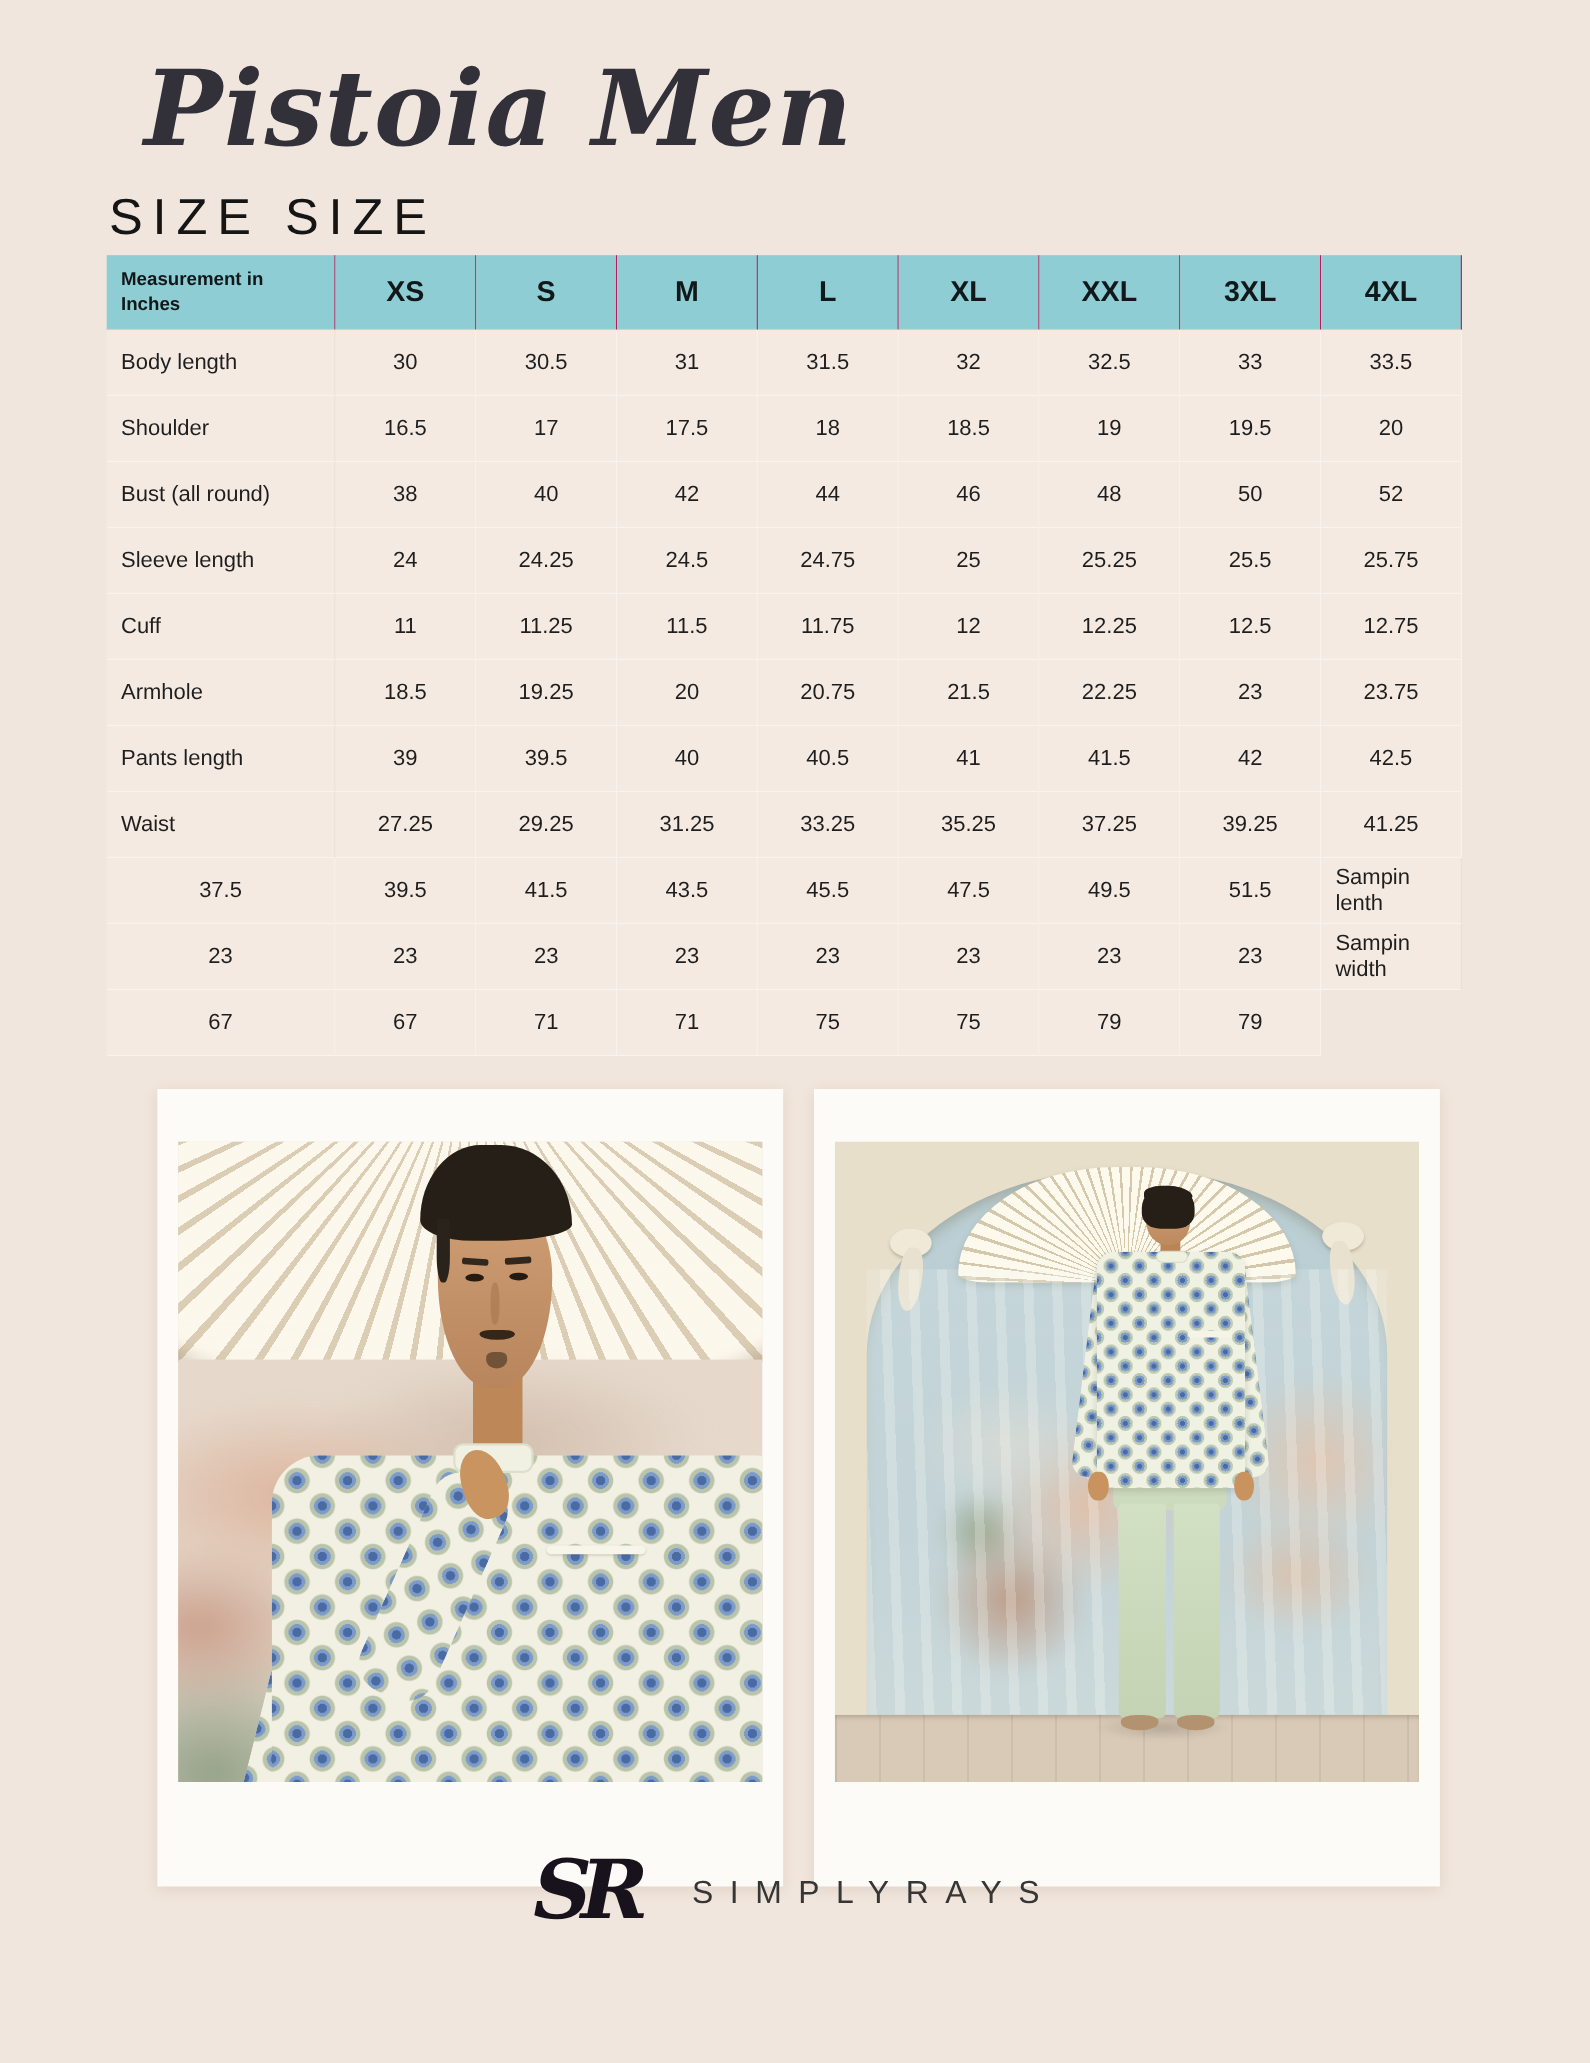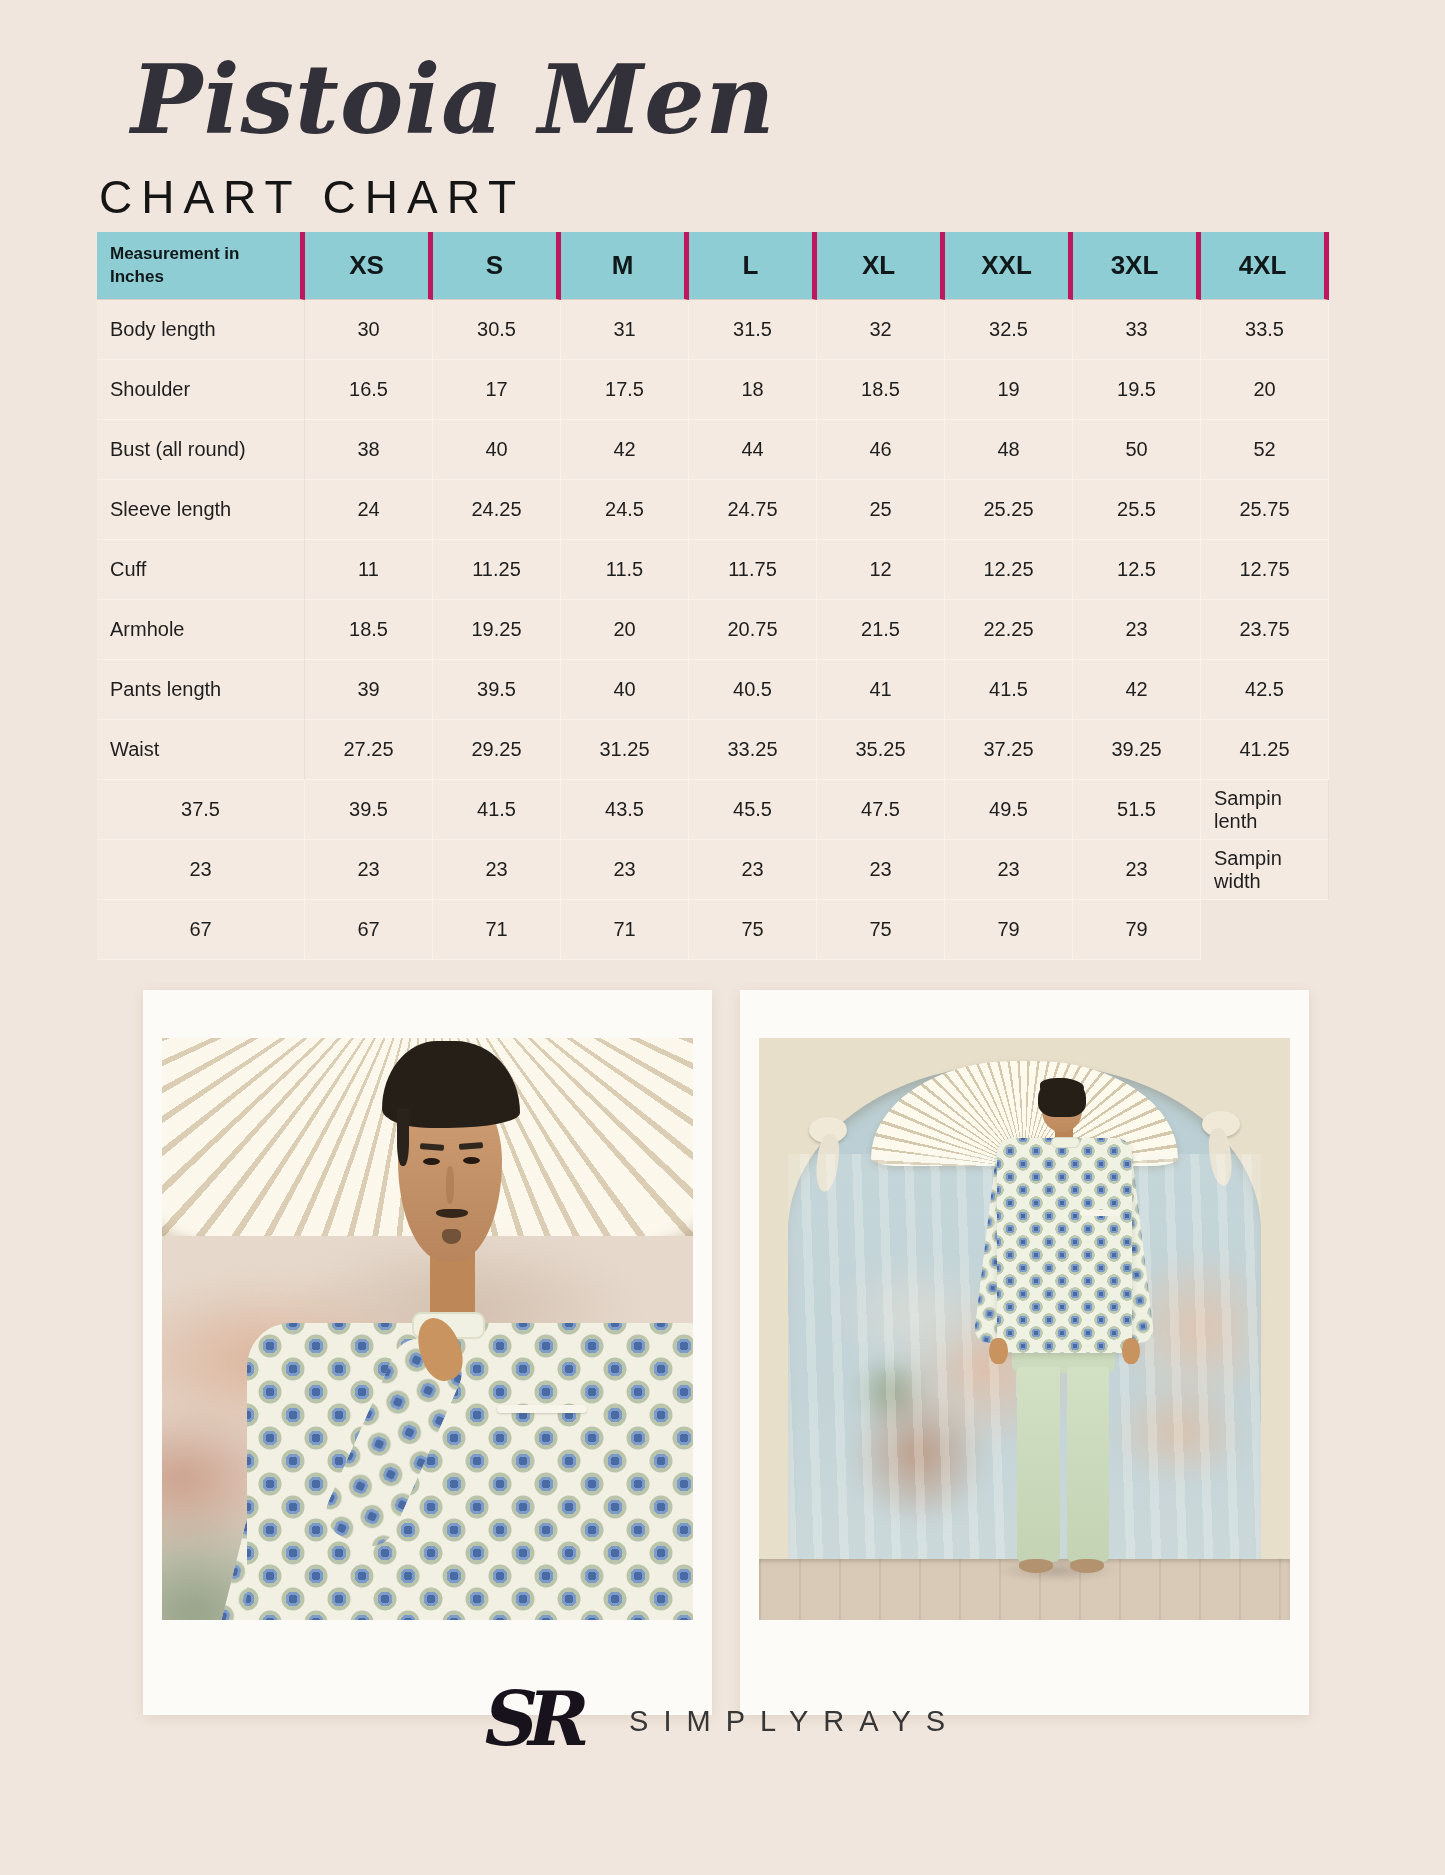--- a/index.html
+++ b/index.html
@@ -18,21 +18,21 @@
     position:absolute;left:99px;top:170px;
     font-size:46px;font-weight:500;letter-spacing:9px;color:#151515;
   }
   
   .size-table{
     position:absolute;left:97px;top:232px;width:1232px;
     display:grid;grid-template-columns:208px repeat(8,1fr);
   }
   .hc,.hs{
     background:#8ecdd3;height:68px;box-sizing:border-box;
-    border-right:5px solid #be185d;border-bottom:1px solid #d8ccc3;
+    border-right:1px solid #be185d;border-bottom:1px solid #d8ccc3;
     display:flex;align-items:center;color:#10181a;
   }
   .hc{padding-left:13px;font-weight:700;font-size:17px;line-height:1.3;}
   .hc span{max-width:150px;display:inline-block;}
   .hs{justify-content:center;font-weight:700;font-size:26px;}
   .rl,.rv{
     background:#f5eae2;height:60px;box-sizing:border-box;
     border-right:1px solid #faf2ec;border-bottom:1px solid #faf2ec;
     display:flex;align-items:center;font-size:20px;color:#1e1e1e;
   }
@@ -164,21 +164,21 @@
   .monogram{
     font-family:"DejaVu Serif",serif;font-style:italic;font-weight:700;
     font-size:74px;line-height:1;letter-spacing:-0.14em;color:#17121c;padding-right:26px;
   }
   .wordmark{font-size:29px;font-weight:400;letter-spacing:15px;color:#363636;padding-top:4px;}
 </style>
 </head>
 <body>
 
 <div class="title-script">Pistoia Men</div>
-<div class="subtitle">CHART CHART</div>
+<div class="subtitle">SIZE SIZE</div>
 
 <div class="size-table">
   <div class="hc">
       <span>Measurement in Inches</span>
     </div>
 <div class="hs">XS</div>
     <div class="hs">S</div>
     <div class="hs">M</div>
     <div class="hs">L</div>
     <div class="hs">XL</div>

